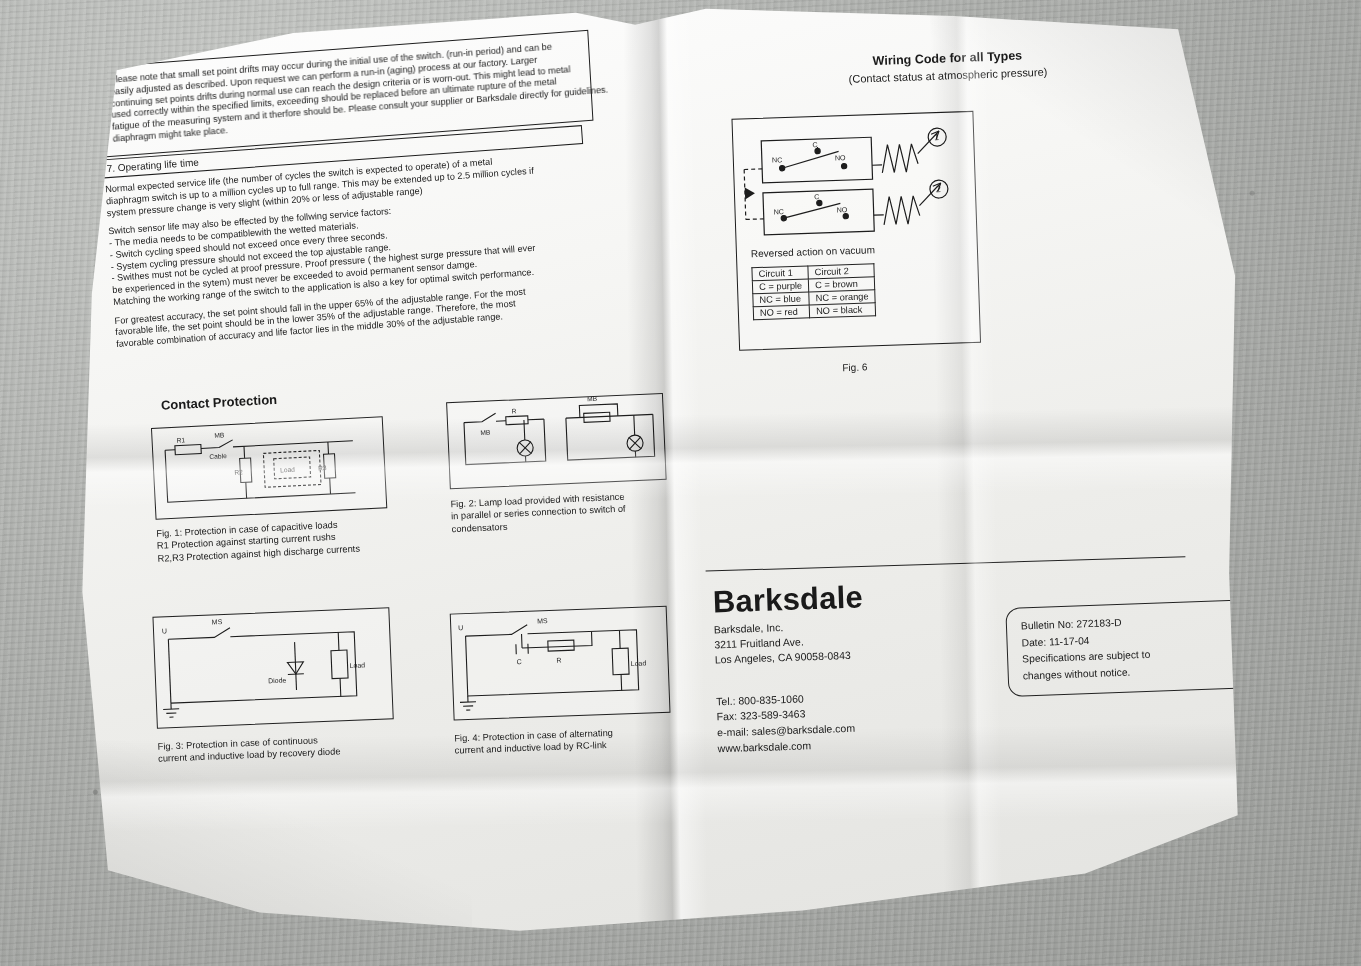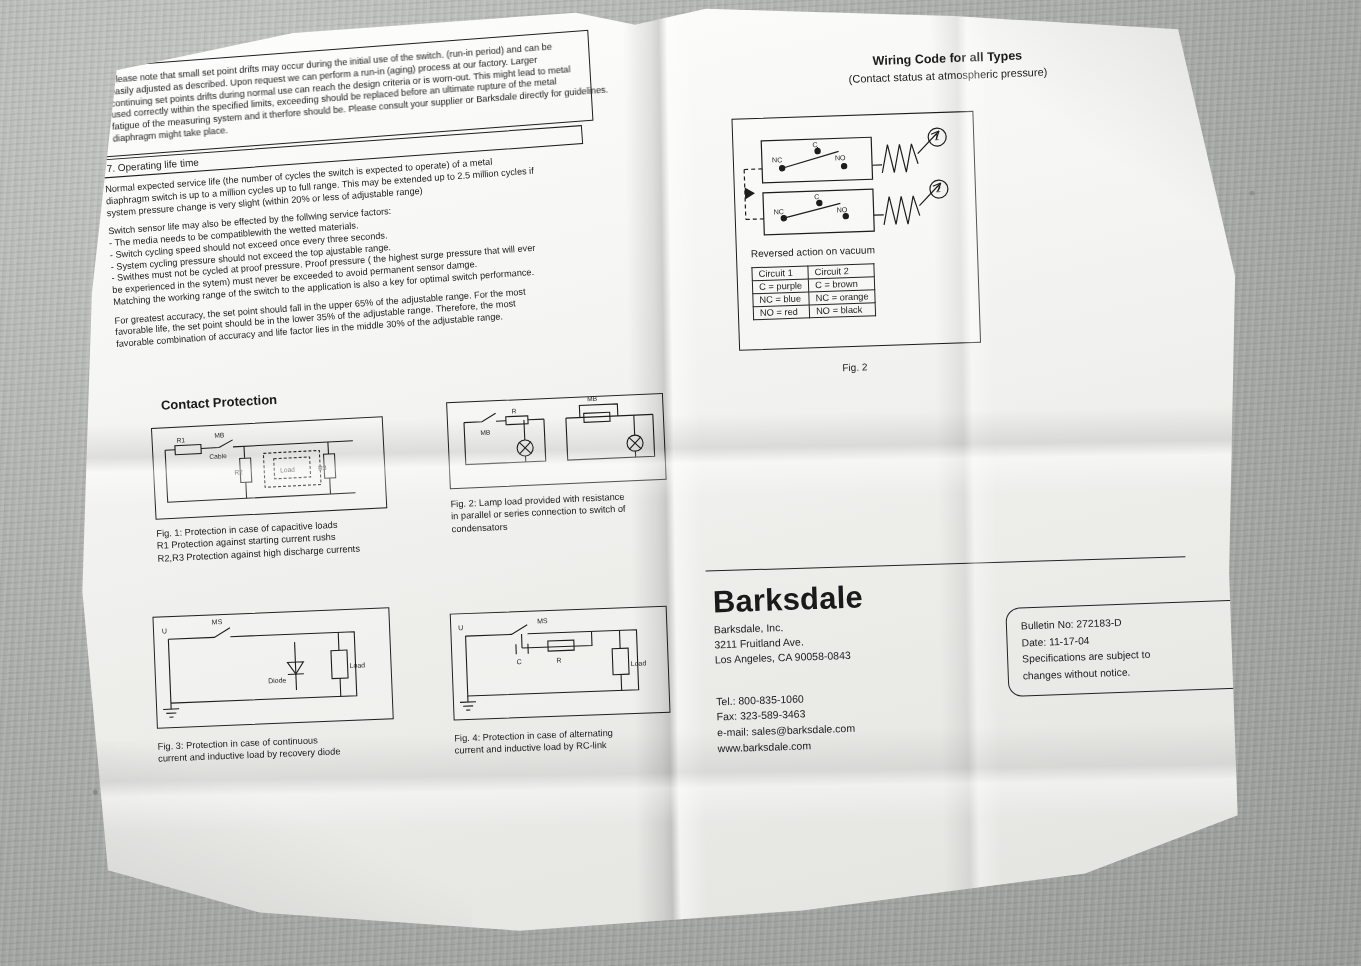--- a/index.html
+++ b/index.html
@@ -352,21 +352,21 @@
           </tr>
           <tr>
             <td>NO  = red</td>
             <td>NO  = black</td>
           </tr>
         </tbody>
           </table>
       </div>
     </div>
 
-    <div class="sm" style="position:absolute;left:140px;top:308px;transform:rotate(-1deg);">Fig. 2</div>
+    <div class="sm" style="position:absolute;left:140px;top:308px;transform:rotate(-1deg);">Fig. 6</div>
 
     <div class="rule" style="position:absolute;left:0px;top:512px;width:480px;transform:rotate(-0.8deg);"></div>
 
     <div style="position:absolute;left:8px;top:528px;transform:rotate(-1deg);">
       <div class="brand">Barksdale</div>
       <div class="addr" style="margin-top:2px;">
         <div>Barksdale, Inc.</div>
         <div>3211 Fruitland Ave.</div>
         <div>Los Angeles, CA 90058-0843</div>
       </div>

